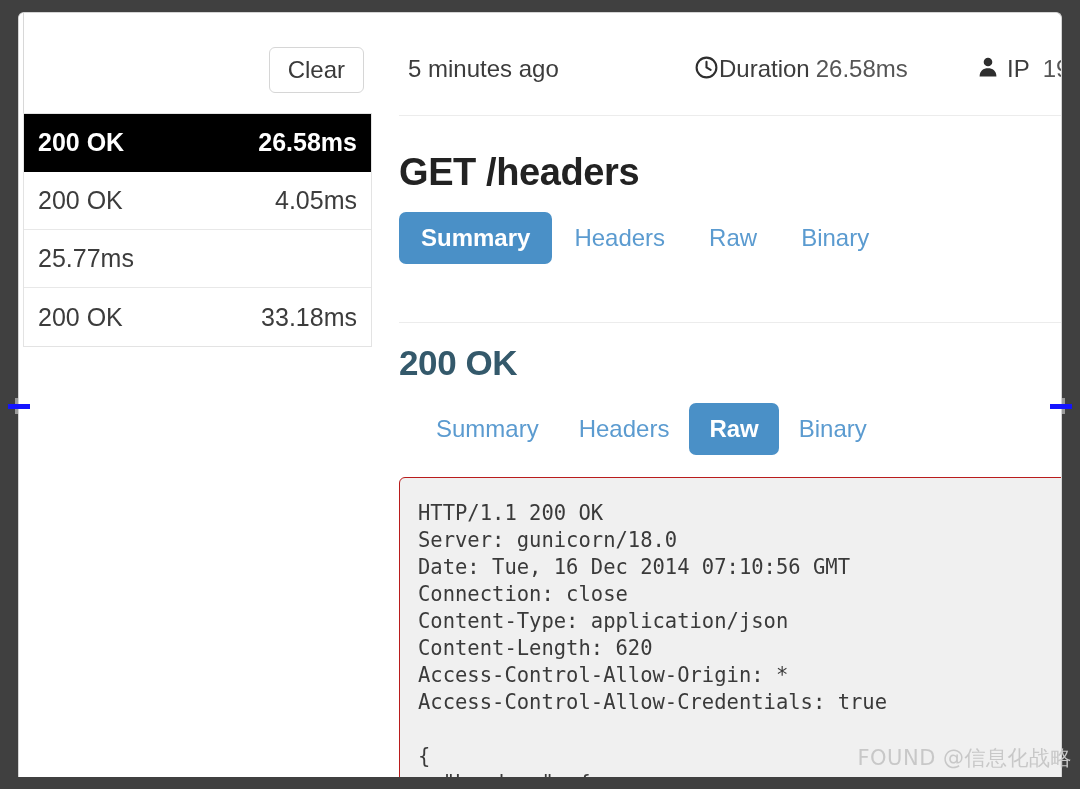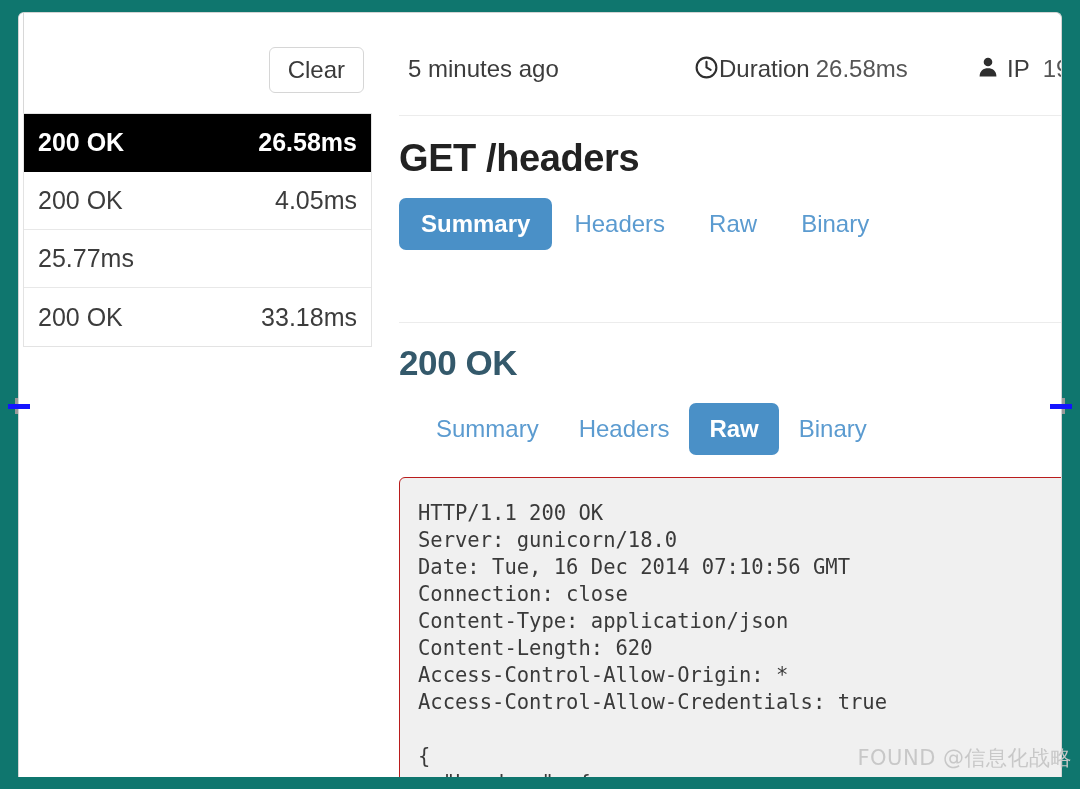--- a/index.html
+++ b/index.html
@@ -10,21 +10,21 @@
     overflow: hidden;
     background: #ffffff;
     font-family: "Liberation Sans", sans-serif;
     -webkit-font-smoothing: antialiased;
   }
 
   #app {
     position: relative;
     width: 1080px;
     height: 789px;
-    background: #0f766e;
+    background: #404040;
   }
 
   
   .app-panel {
     position: absolute;
     left: 18px;
     top: 12px;
     width: 1044px;
     height: 765px;
     background: #ffffff;
@@ -204,21 +204,21 @@
   .section-request { top: 112px; }
   .section-response { top: 318px; }
 
   .sect-title {
     font-size: 38px;
     font-weight: bold;
     letter-spacing: -0.4px;
     padding-left: 8px;
     white-space: nowrap;
   }
-  .title-request { color: #222222; }
+  .title-request { color: #222222; margin-top: 14px; }
   .title-response { color: #34596b; font-size: 35px; }
 
   .tabs {
     display: flex;
     align-items: flex-end;
     margin-top: 18px;
     padding-left: 8px;
   }
   .tabs-response { padding-left: 25px; margin-top: 20px; }
 

